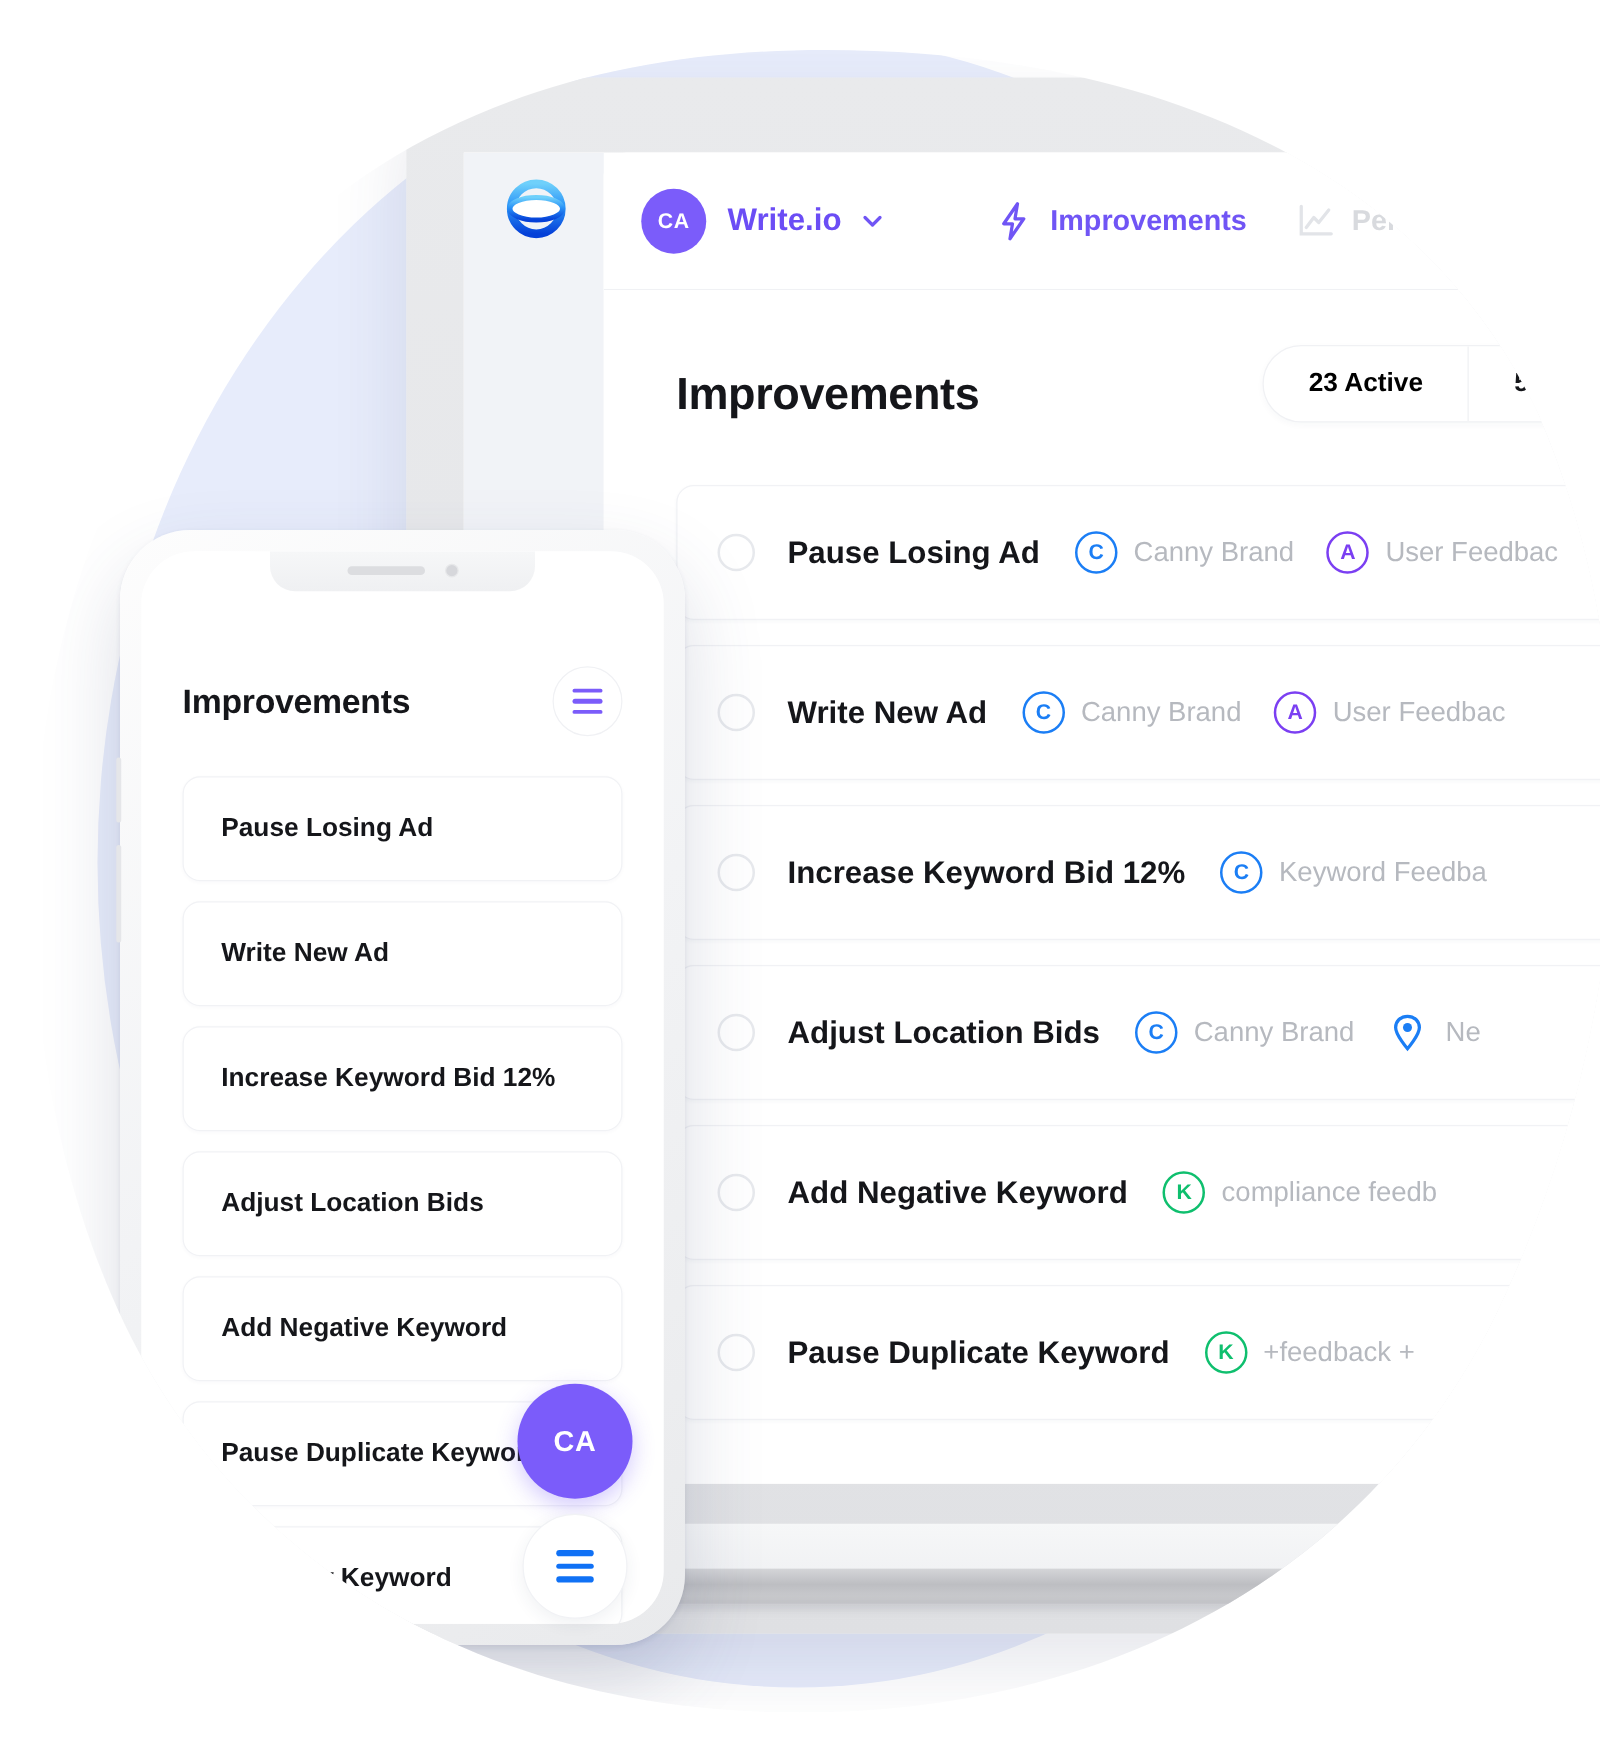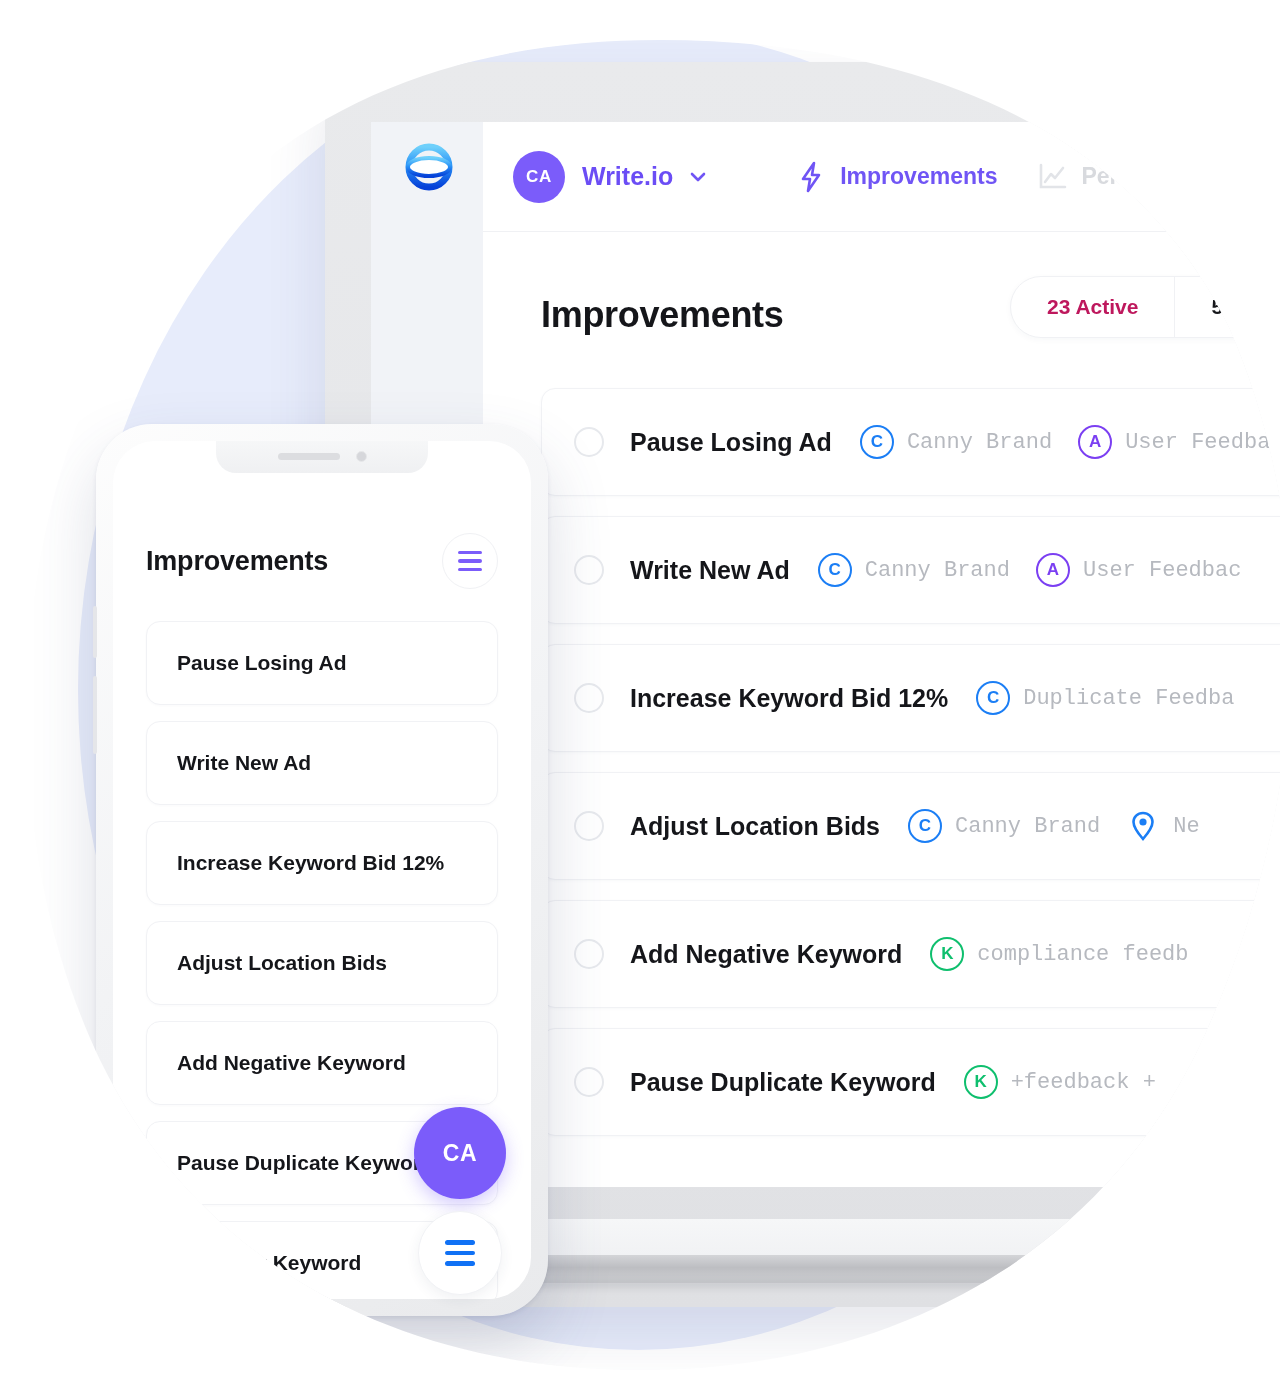--- a/index.html
+++ b/index.html
@@ -202,21 +202,21 @@
   }
   .d-tab {
     display: flex;
     align-items: center;
     justify-content: center;
     padding: 0 36px;
     font-size: 21px;
     font-weight: bold;
     white-space: nowrap;
   }
-  .d-tab.active { color: #be185d; }
+  .d-tab.active { color: #000000; }
   .d-tab.plain  { color: #15161a; border-left: 1px solid #f0f1f4; }
 
   
   #d-list {
     margin-top: 52px;
     padding: 0 0 0 58px;
   }
   .d-row {
     display: flex;
     align-items: center;
@@ -261,21 +261,20 @@
   .d-badge.pin {
     border: none;
     width: 34px; height: 34px;
     color: #1b7ef5;
   }
   .d-tag-label {
     margin-left: 13px;
     font-size: 22px;
     color: #b6b9bf;
     white-space: nowrap;
-    font-family: Liberation Mono, monospace;
   }
 
   
   #phone {
     position: absolute;
     left: 96px;
     top: 424px;
     width: 452px;
     height: 892px;
   }
@@ -521,21 +520,21 @@
                     <div class="d-tag-label">User Feedbac</div>
                   </div>
                 </div>
               </div>
               <div class="d-row">
                 <div class="d-check"></div>
                 <div class="d-row-title">Increase Keyword Bid 12%</div>
                 <div class="d-tags">
                   <div class="d-tag">
                     <div class="d-badge blue">C</div>
-                    <div class="d-tag-label">Duplicate Feedba</div>
+                    <div class="d-tag-label">Keyword Feedba</div>
                   </div>
                 </div>
               </div>
               <div class="d-row">
                 <div class="d-check"></div>
                 <div class="d-row-title">Adjust Location Bids</div>
                 <div class="d-tags">
                   <div class="d-tag">
                     <div class="d-badge blue">C</div>
                     <div class="d-tag-label">Canny Brand</div>

